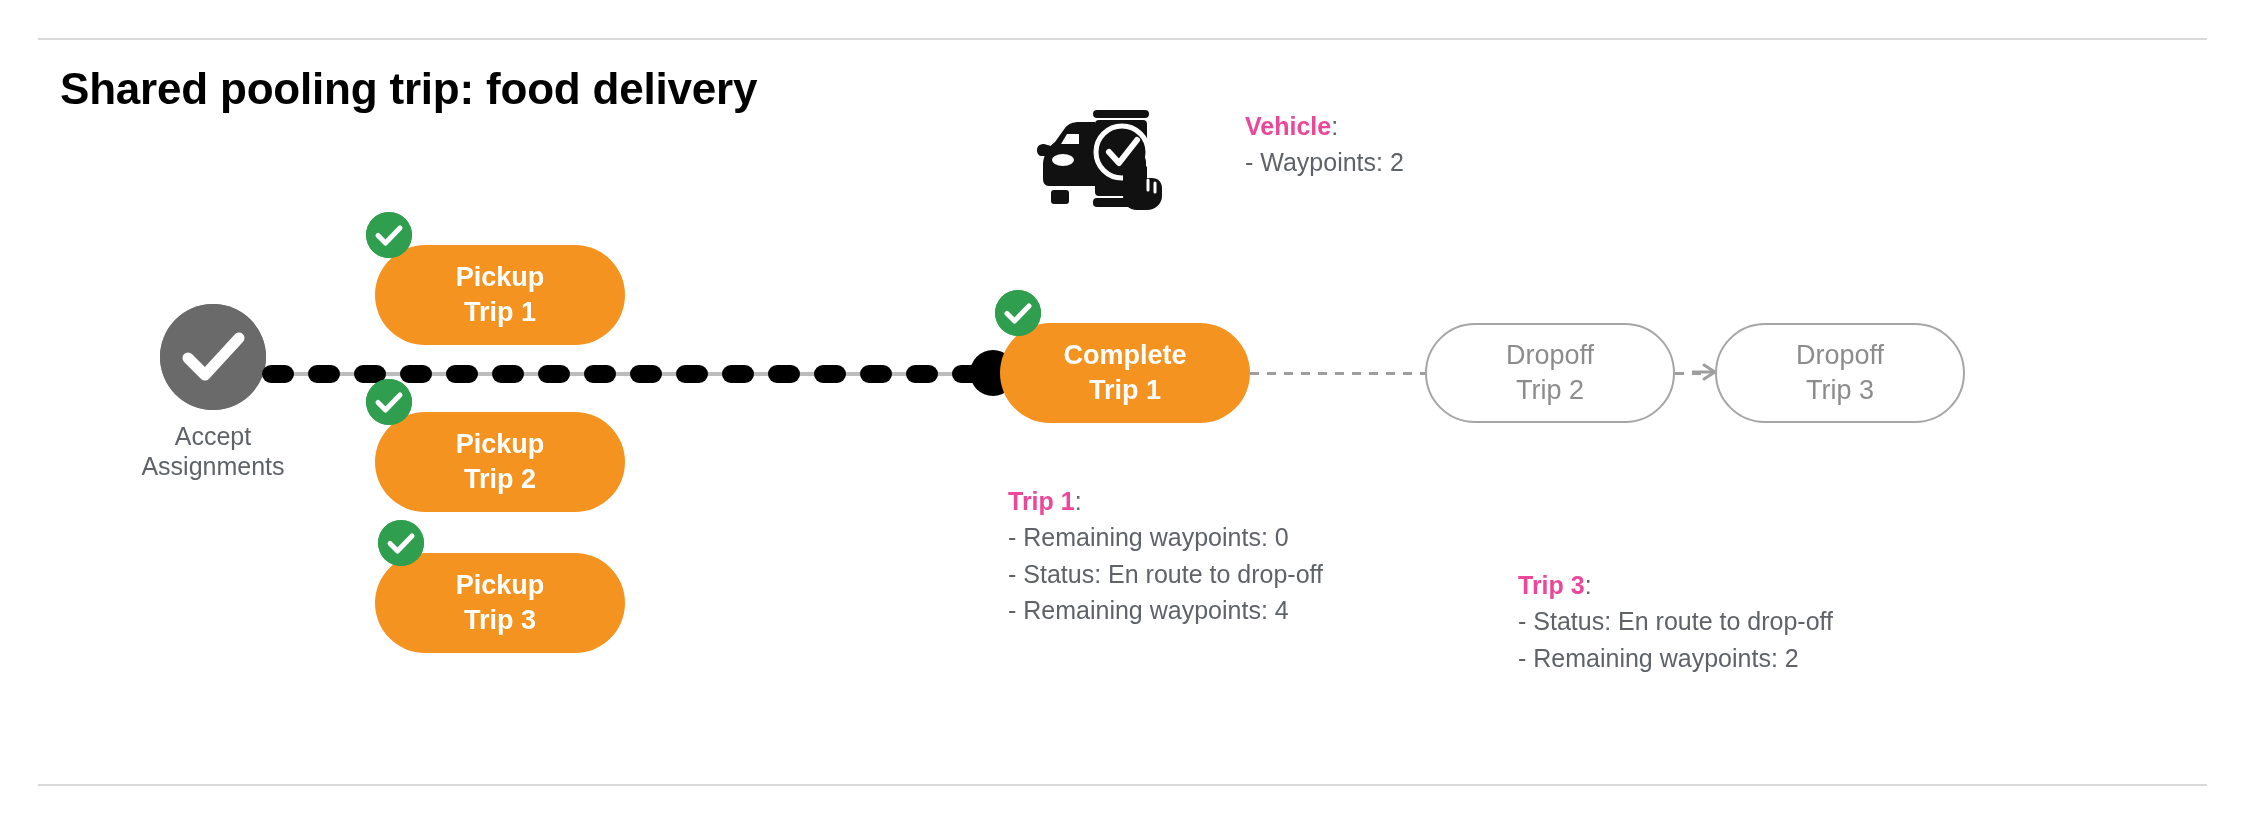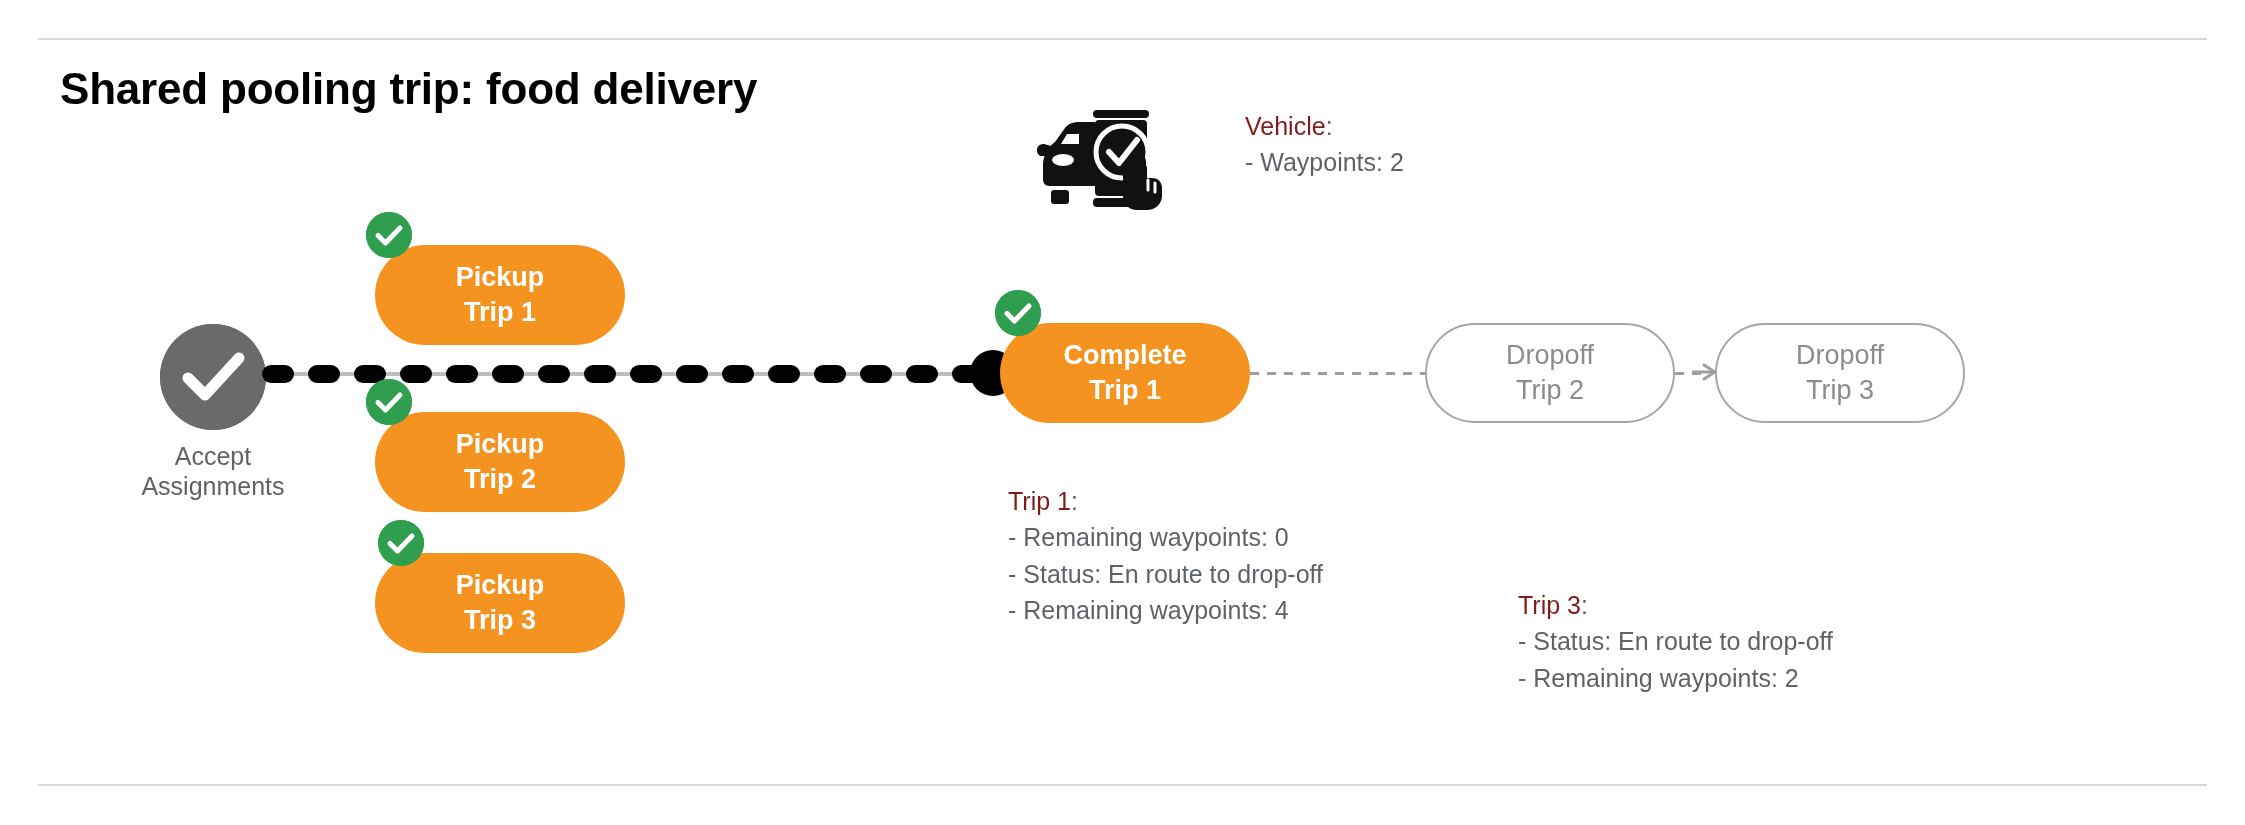--- a/index.html
+++ b/index.html
@@ -39,21 +39,21 @@
     font-weight: 700;
     color: #000000;
     letter-spacing: -0.2px;
     white-space: nowrap;
   }
 
   
   #accept-node {
     position: absolute;
     left: 118px;
-    top: 324px;
+    top: 304px;
     width: 190px;
   }
   #accept-circle {
     width: 106px;
     height: 106px;
     border-radius: 50%;
     background: #6a6a6a;
     margin: 0 auto;
     position: relative;
   }
@@ -191,27 +191,27 @@
 
   
   .info-block {
     position: absolute;
     font-size: 25px;
     line-height: 1.45;
     color: #5f6368;
     white-space: nowrap;
   }
   .info-block .hdr {
-    font-weight: 400;
-    color: #7f1d1d;
+    font-weight: 700;
+    color: #ec4899;
     text-align: center;
   }
   #info-vehicle { left: 1245px; top: 108px; }
   #info-trip-12 { left: 1008px; top: 483px; }
-  #info-trip-3  { left: 1518px; top: 567px; margin-top: 20px; }
+  #info-trip-3  { left: 1518px; top: 567px; }
 </style>
 </head>
 <body>
 
 <div id="canvas">
 
   <div class="divider top"></div>
   <div class="divider bottom"></div>
 
   <div id="page-title">Shared pooling trip: food delivery</div>

